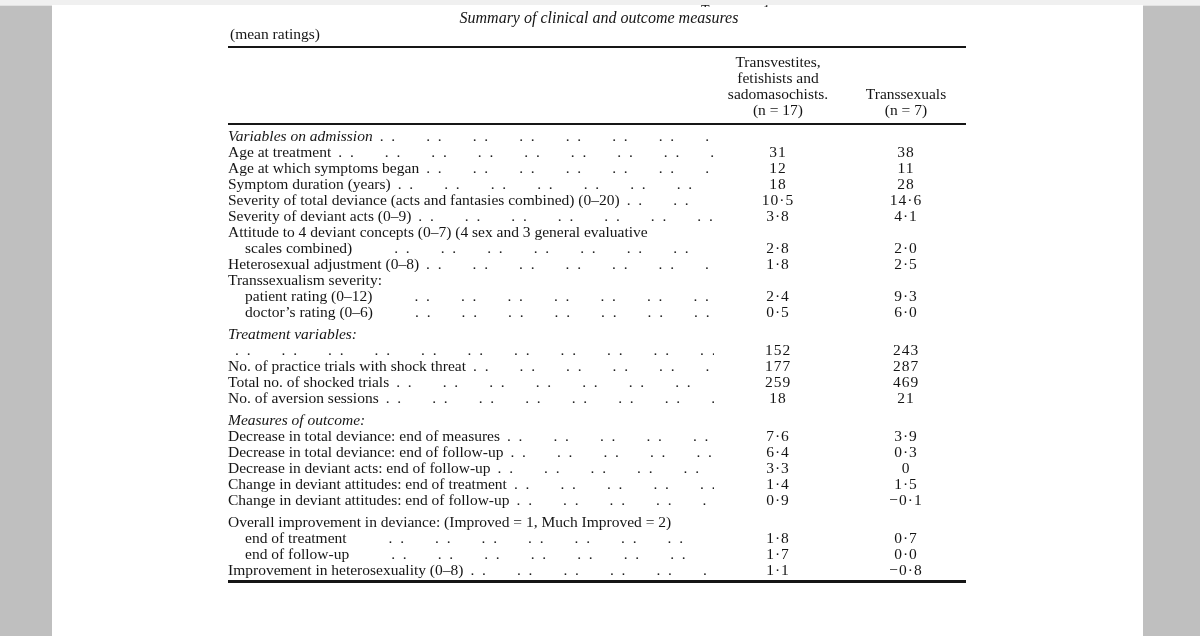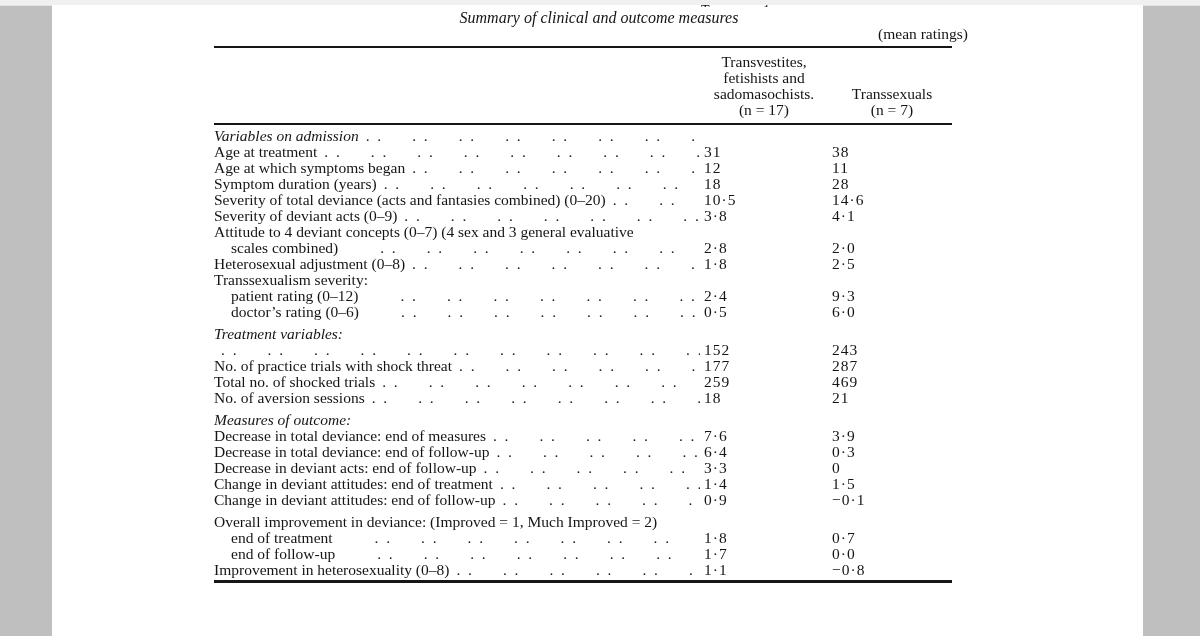--- a/index.html
+++ b/index.html
@@ -26,24 +26,24 @@
   .caption-clip span {
     display: inline-block; margin-top: -12px;
     font-size: 14px; letter-spacing: 4px; font-variant: small-caps;
   }
   .title {
     position: absolute; left: 230px; top: 9px; width: 738px;
     text-align: center; font-style: italic; font-size: 16px; line-height: 17px;
   }
   .subtitle {
     position: absolute; left: 230px; top: 26px; width: 738px;
-    text-align: right; font-size: 15.5px; line-height: 16px;
+    text-align: left; font-size: 15.5px; line-height: 16px;
   }
   .table {
-    position: absolute; left: 214px; top: 46px; width: 738px;
+    position: absolute; left: 228px; top: 46px; width: 738px;
     font-size: 15.5px;
   }
   .top-rule { border-top: 2px solid #161616; }
   .thead {
     display: flex; align-items: flex-end;
     padding: 6px 0 5px 0;
     border-bottom: 2px solid #161616;
   }
   .thead .spacer { flex: 1; }
   .colhead {
@@ -55,21 +55,21 @@
   .row { display: flex; line-height: 16px; white-space: nowrap; }
   .row.gap { margin-top: 6px; }
   .row.italic .row-label { font-style: italic; }
   .row.indent .lab { padding-left: 17px; gap: 35px; }
   .lab { flex: 1; display: flex; min-width: 0; overflow: hidden; }
   .row-label { white-space: nowrap; }
   .dot-leaders {
     flex: 1; overflow: hidden; white-space: nowrap;
     margin-left: 7px; margin-right: 4px; color: #1a1a1a;
   }
-  .val { width: 120px; text-align: left; letter-spacing: 1px; }
+  .val { width: 120px; text-align: center; letter-spacing: 1px; }
   .val.v2 { margin-left: 8px; }
   .bottom-rule { border-top: 3px solid #161616; margin-top: 2px; }
 </style>
 </head>
 <body>
 
 <div class="screen">
   <div class="top-strip"></div>
   <div class="page"></div>
 

